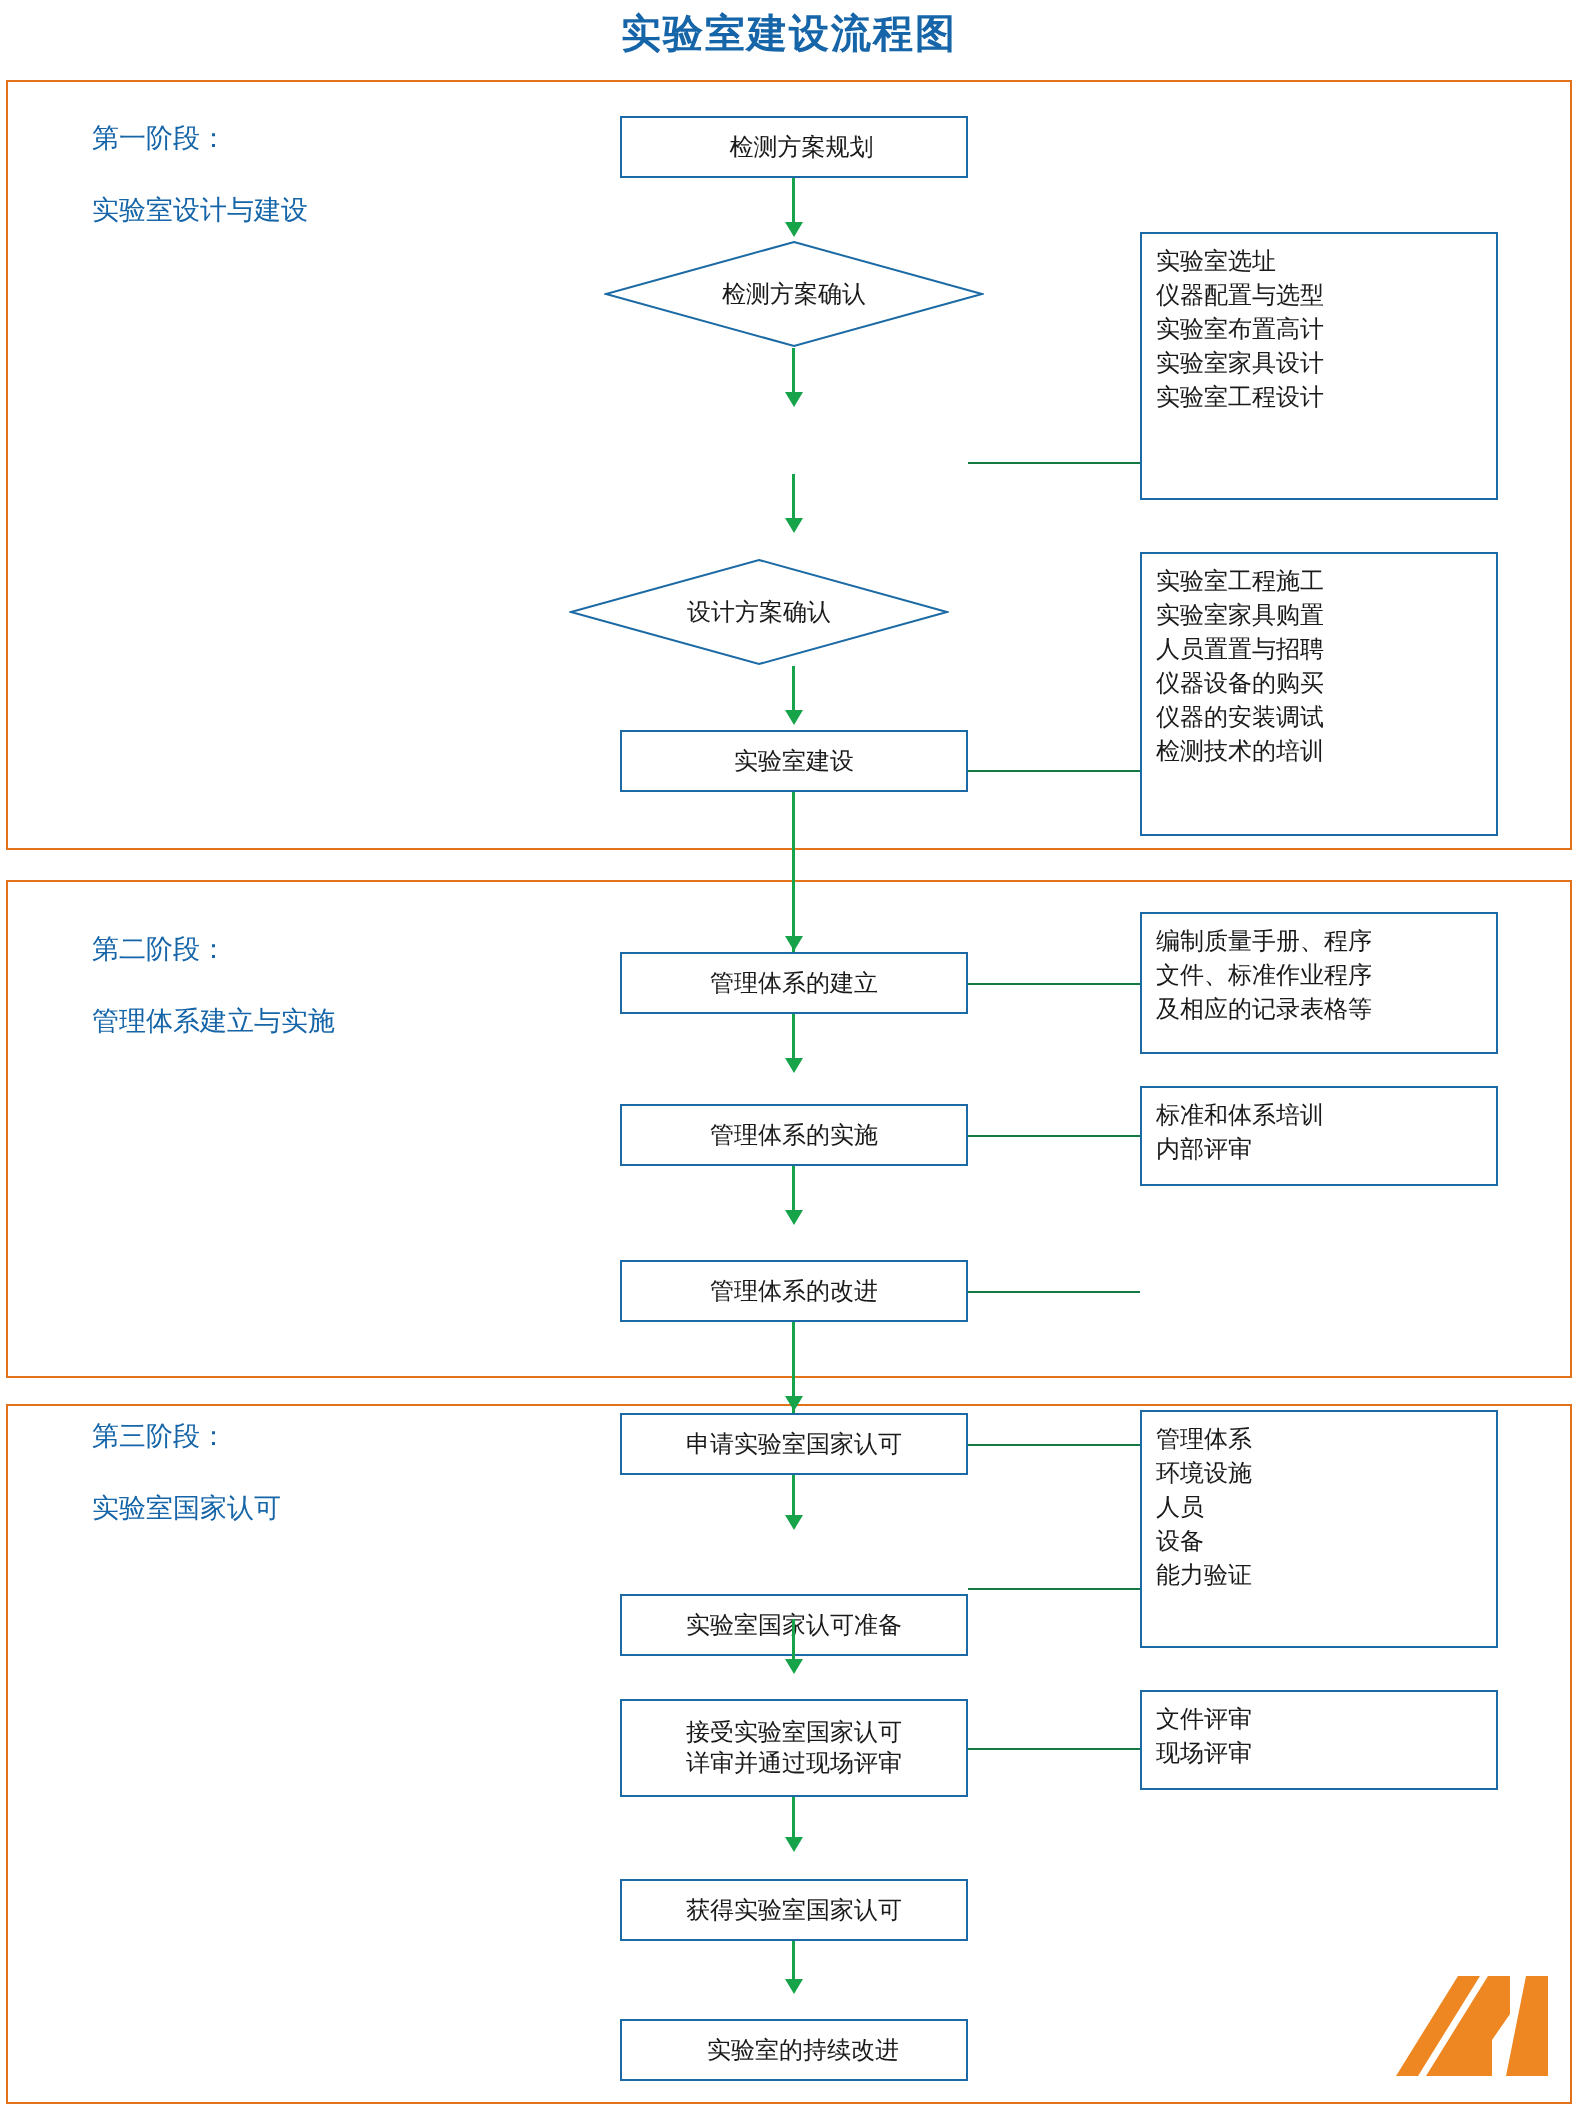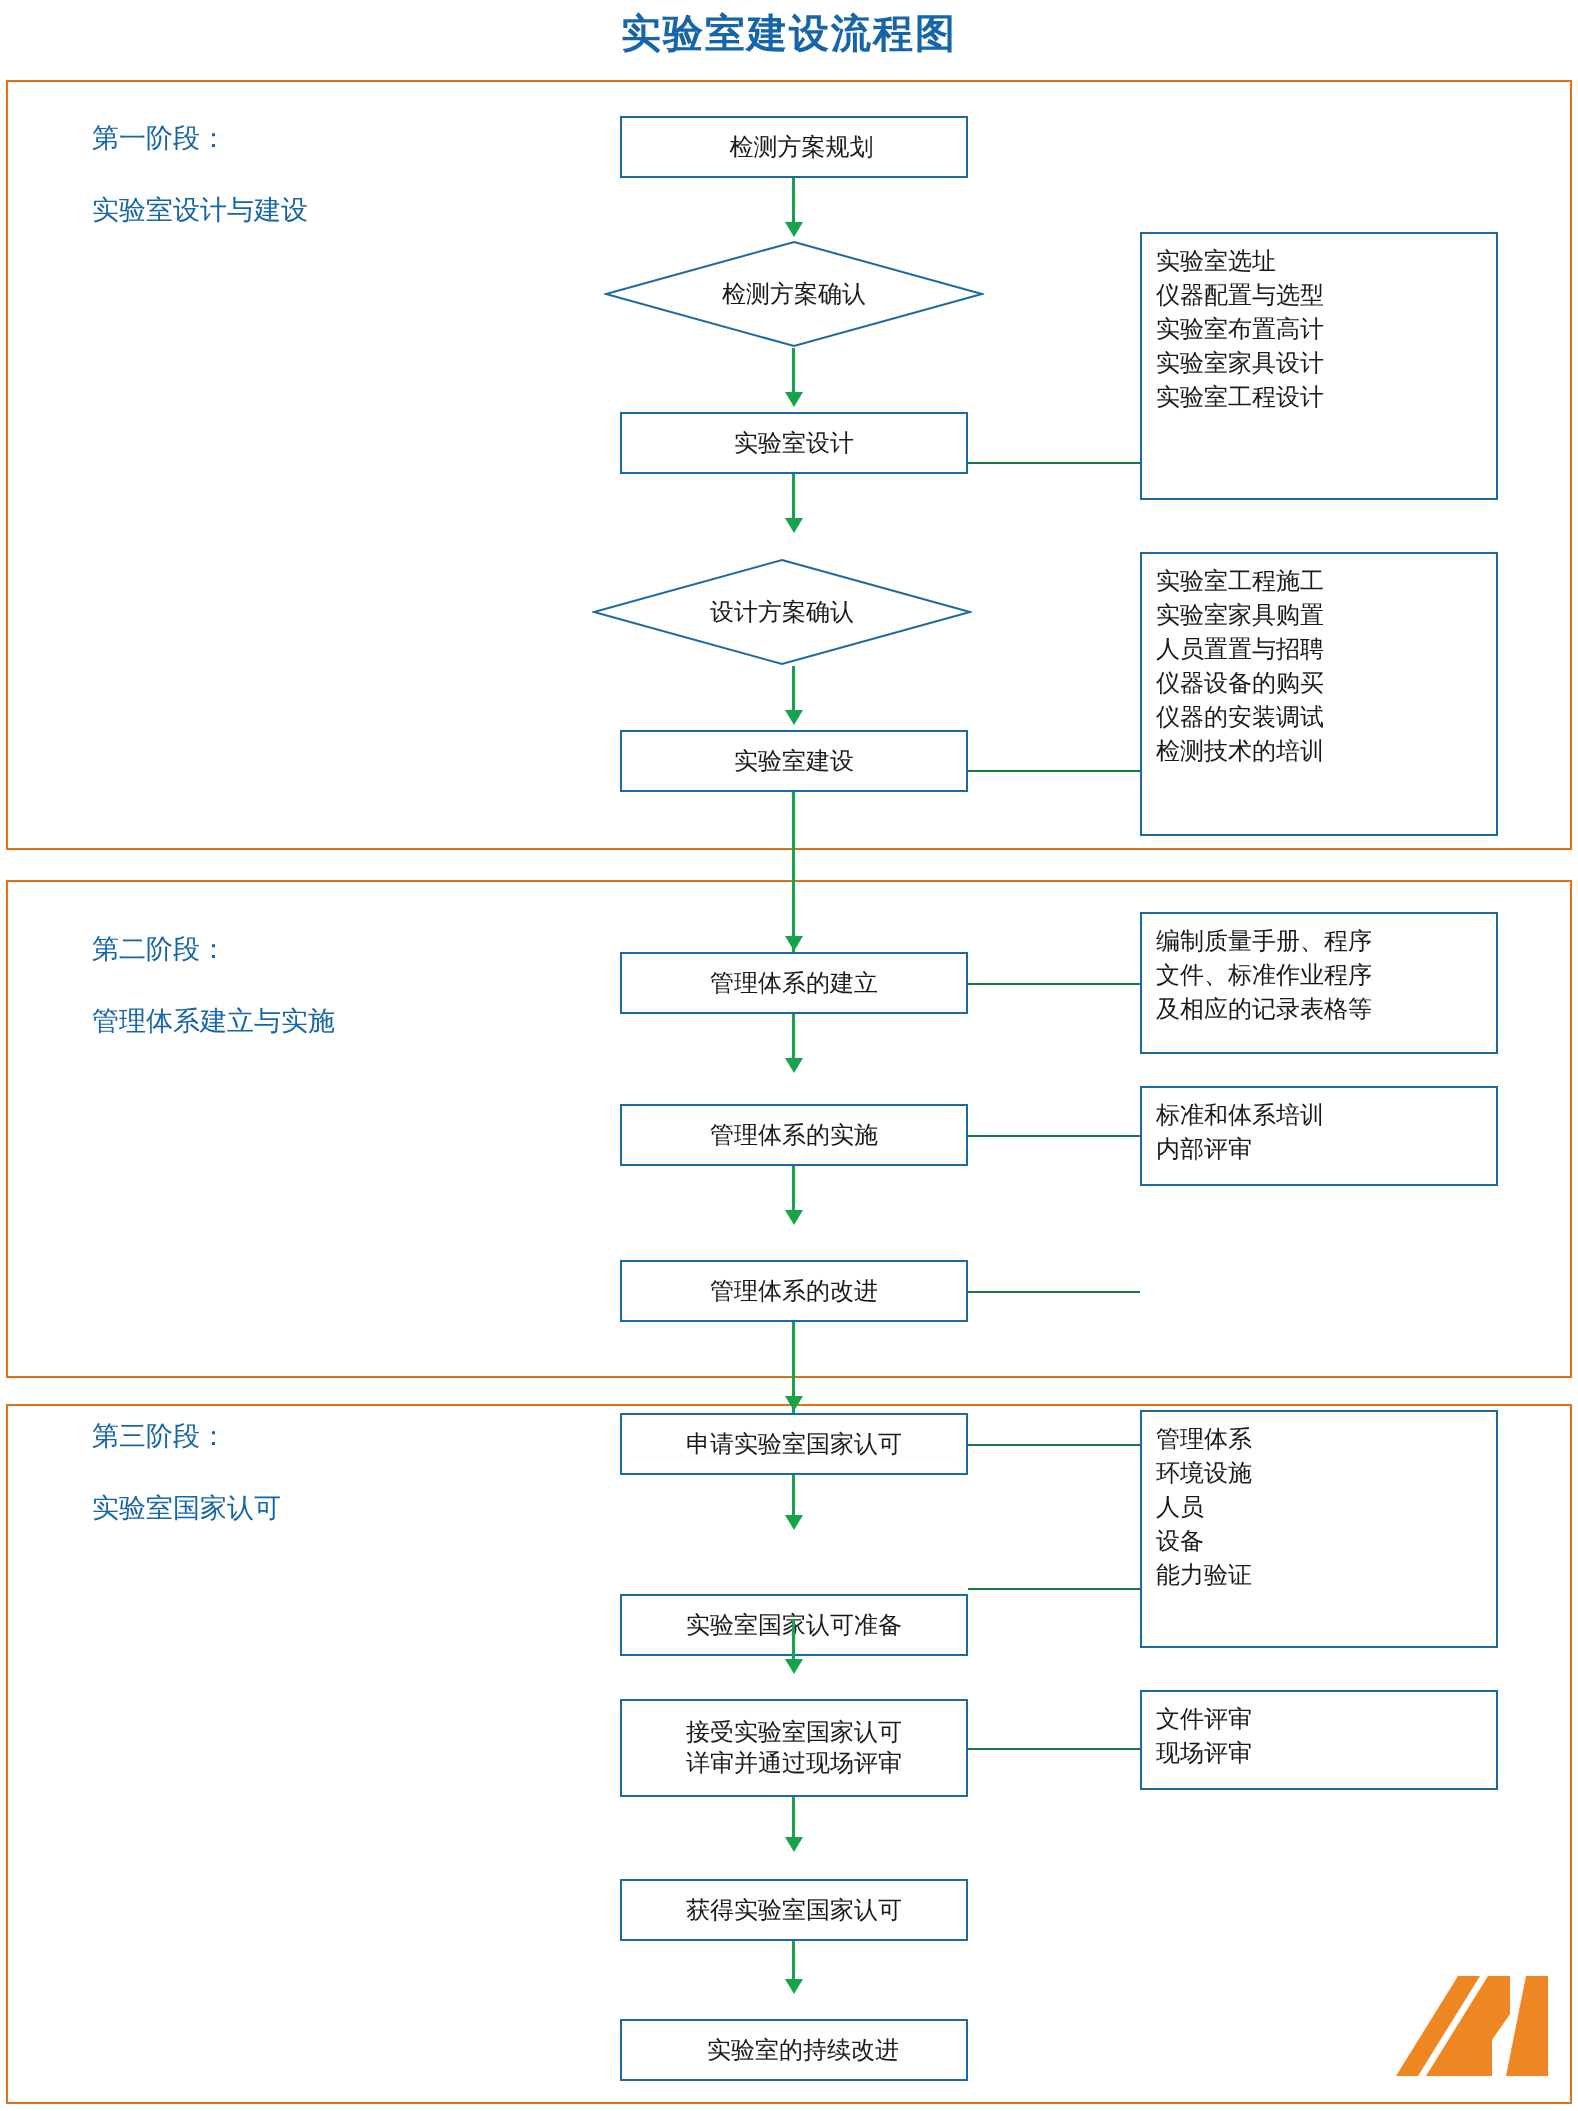--- a/index.html
+++ b/index.html
@@ -99,28 +99,27 @@
   <div class="diamond-wrap" style="left:604px;top:240px;width:380px;height:108px;">
     <svg width="380" height="108" viewBox="0 0 380 108">
       <polygon points="190,2 378,54 190,106 2,54" fill="#ffffff" stroke="#1b6aa5" stroke-width="2"></polygon>
     </svg>
     <div class="diamond-text">检测方案确认</div>
   </div>
 
   <div class="v-line" style="left:792px;top:348px;height:48px;"></div>
   <div class="arrow-head" style="left:785px;top:392px;"></div>
 
-  <div class="node" style="left:620px;top:412px;width:348px;height:62px;">实验室设计</div>
 
   <div class="h-line" style="left:968px;top:462px;width:172px;"></div>
 
   <div class="v-line" style="left:792px;top:474px;height:48px;"></div>
   <div class="arrow-head" style="left:785px;top:518px;"></div>
 
-  <div class="diamond-wrap" style="left:592px;top:558px;width:380px;height:108px;">
+  <div class="diamond-wrap" style="left:569px;top:558px;width:380px;height:108px;">
     <svg width="380" height="108" viewBox="0 0 380 108">
       <polygon points="190,2 378,54 190,106 2,54" fill="#ffffff" stroke="#1b6aa5" stroke-width="2"></polygon>
     </svg>
     <div class="diamond-text">设计方案确认</div>
   </div>
 
   <div class="v-line" style="left:792px;top:666px;height:48px;"></div>
   <div class="arrow-head" style="left:785px;top:710px;"></div>
 
   <div class="node" style="left:620px;top:730px;width:348px;height:62px;">实验室建设</div>

